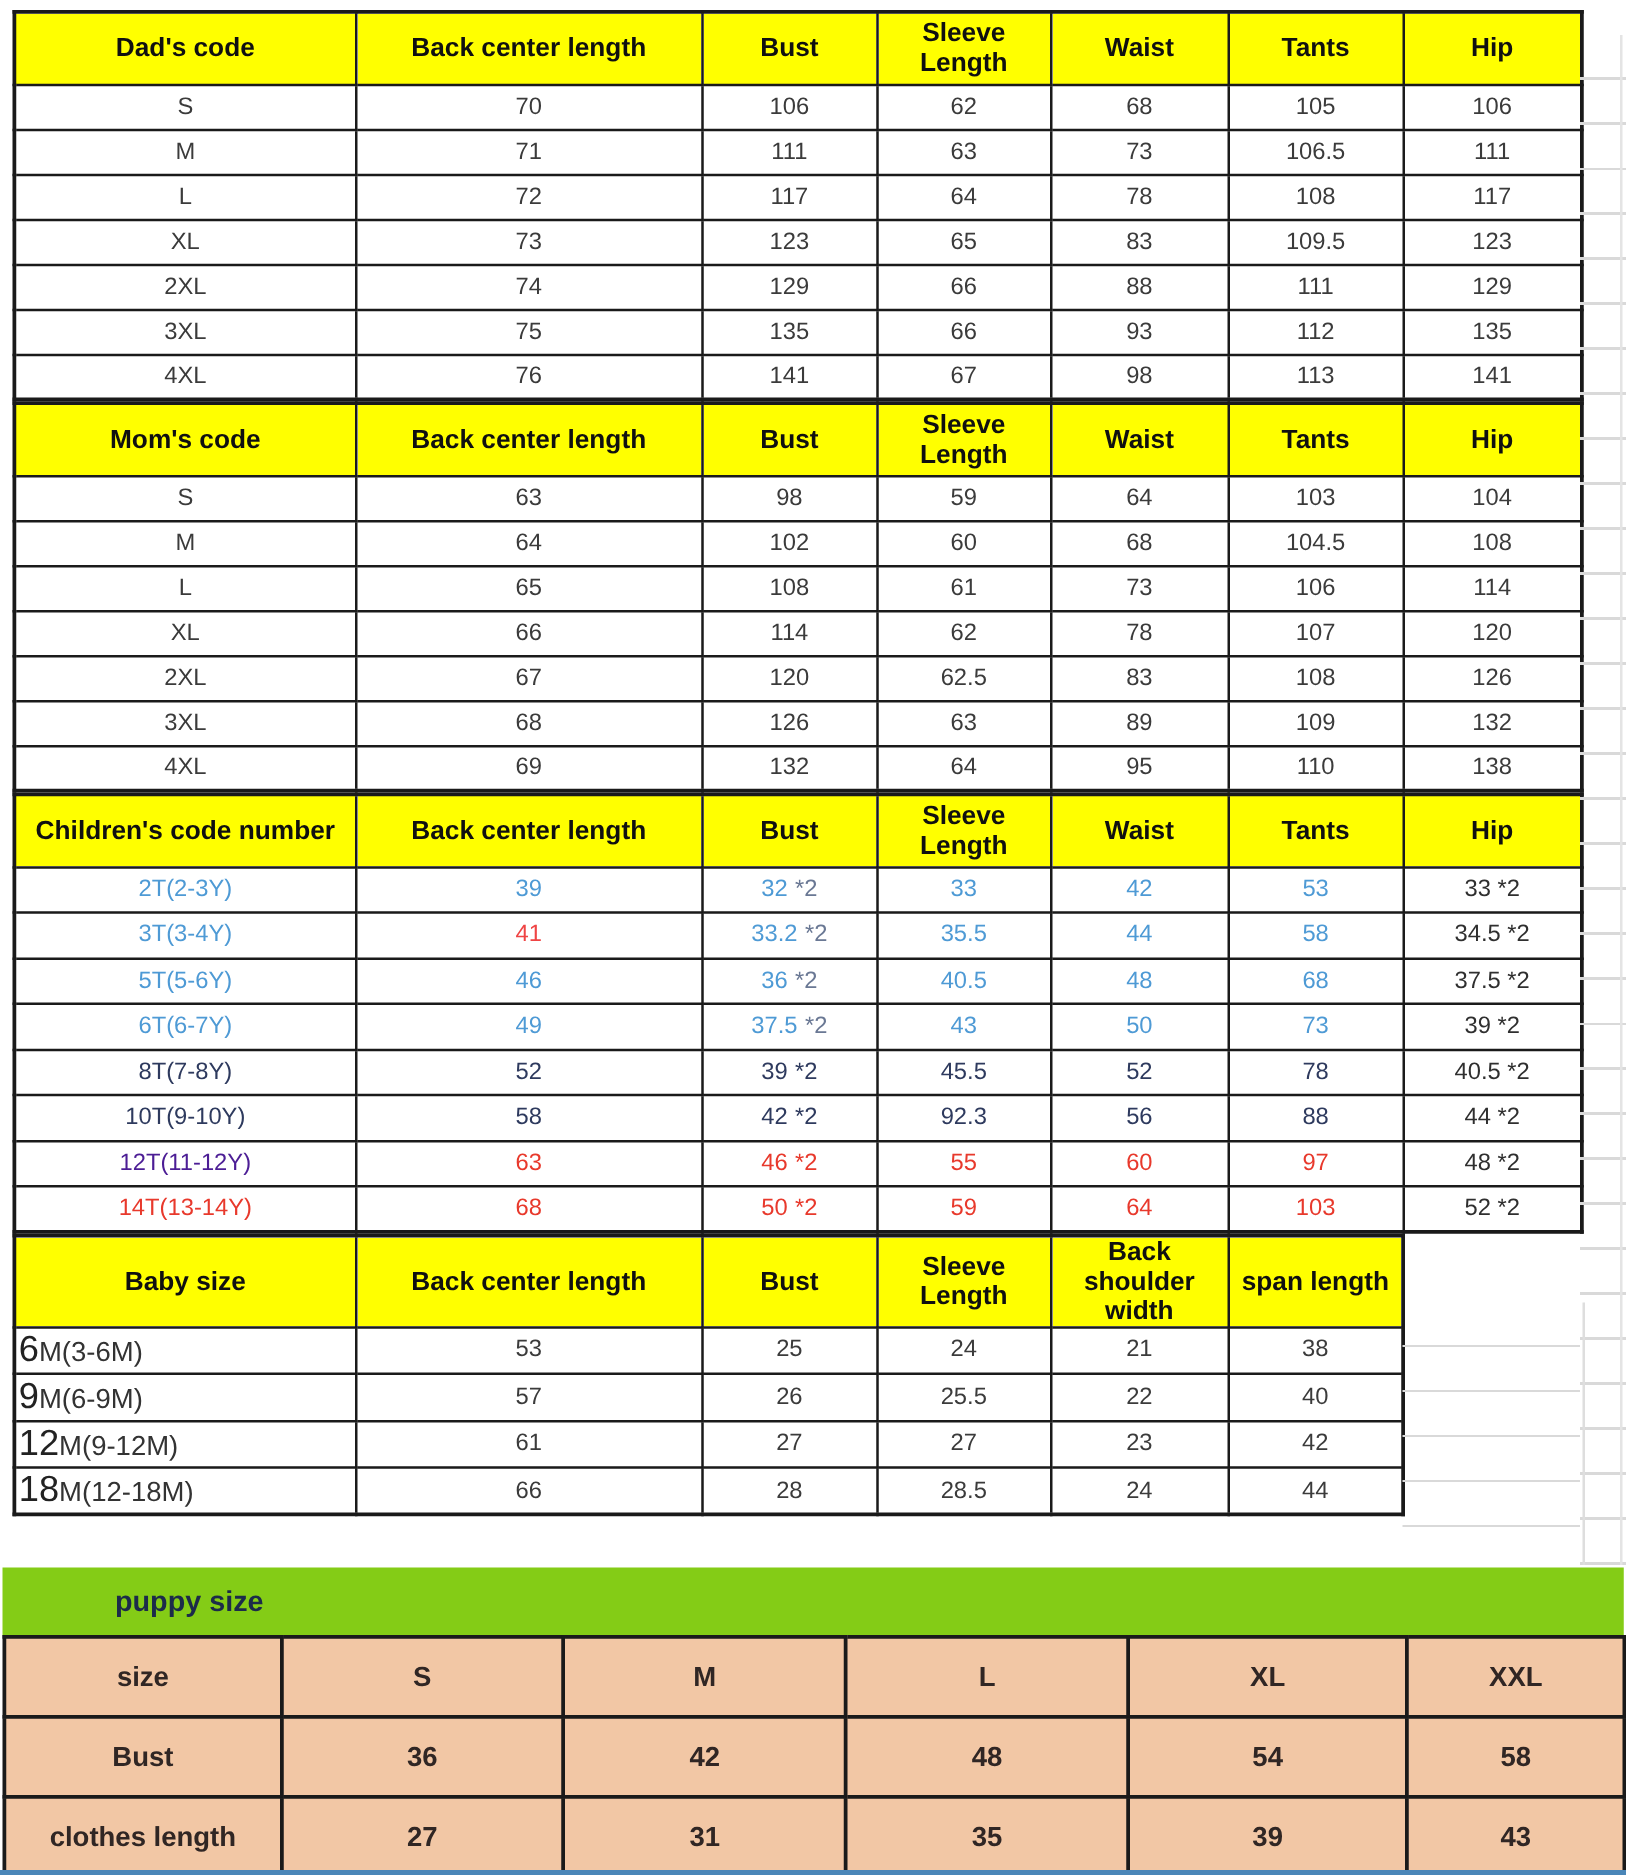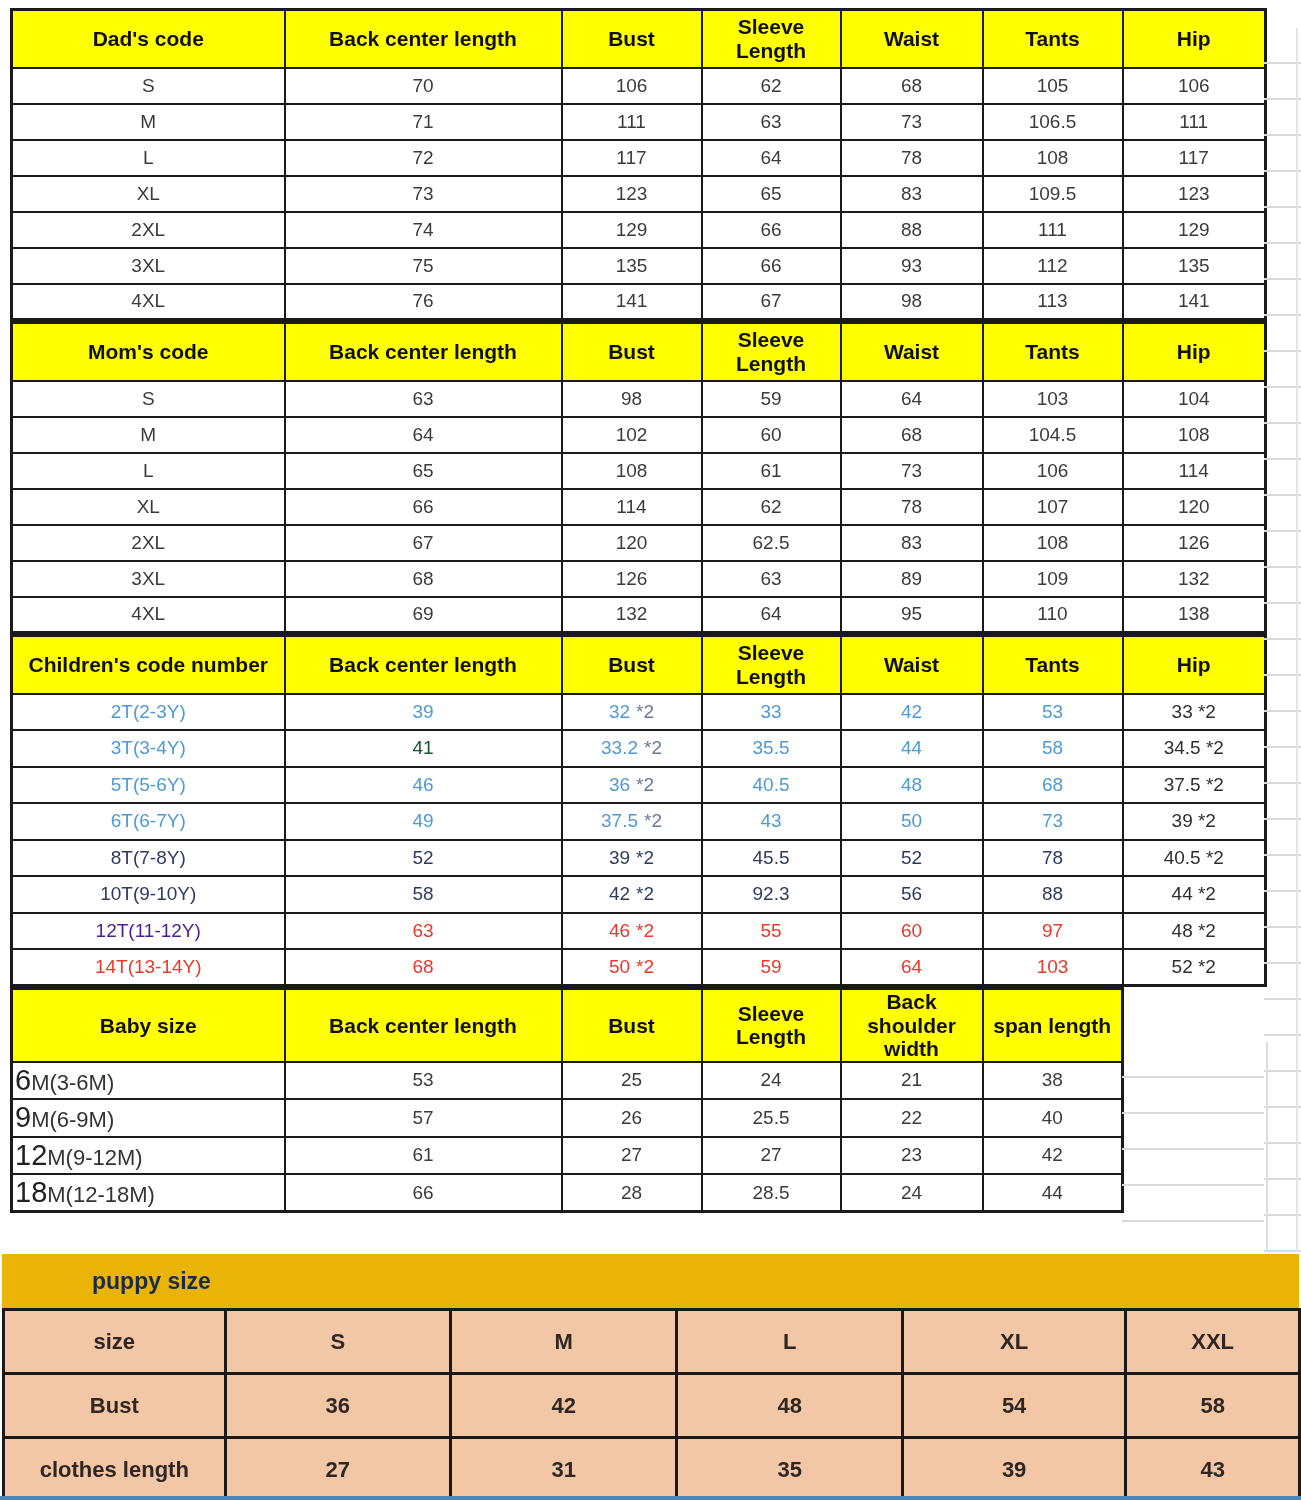--- a/index.html
+++ b/index.html
@@ -28,21 +28,21 @@
   .mult{margin-left:6px;}
   
   .faint-strip{
     position:absolute;
     background:repeating-linear-gradient(to bottom,transparent 0 34px,#d9d9d9 34px 36px);
   }
   .faint-vline{position:absolute;background:#dedede;width:2px;}
   
   #puppy-band{
     position:absolute;left:2px;top:1254px;width:1297px;height:54px;
-    background:#eab308;display:flex;align-items:center;
+    background:#84cc16;display:flex;align-items:center;
   }
   #puppy-band .band-label{
     padding-left:90px;font-size:23px;font-weight:600;color:#1c2b4a;
   }
   #puppy{position:absolute;left:2px;top:1308px;}
   #puppy td{
     background:#f2c7a5;border:3px solid #1a1a1a;text-align:center;vertical-align:middle;
     font-size:22px;font-weight:700;color:#302624;height:61px;padding:0;
   }
   #bottom-strip{position:absolute;left:0;top:1496px;width:1301px;height:4px;background:#4a86b8;}
@@ -254,21 +254,21 @@
           <td style="color: rgb(78, 154, 213);">2T(2-3Y)</td>
           <td style="color: rgb(78, 154, 213);">39</td>
           <td><span style="color: rgb(78, 154, 213);">32</span><span class="mult" style="color: rgb(106, 120, 148);">*2</span></td>
           <td style="color: rgb(78, 154, 213);">33</td>
           <td style="color: rgb(78, 154, 213);">42</td>
           <td style="color: rgb(78, 154, 213);">53</td>
           <td style="color: rgb(47, 47, 47);">33 *2</td>
         </tr>
         <tr>
           <td style="color: rgb(78, 154, 213);">3T(3-4Y)</td>
-          <td style="color: #14532d; margin-left: 20px;">41</td>
+          <td style="color: #ef4444; margin-left: 20px;">41</td>
           <td><span style="color: rgb(78, 154, 213);">33.2</span><span class="mult" style="color: rgb(106, 120, 148);">*2</span></td>
           <td style="color: rgb(78, 154, 213);">35.5</td>
           <td style="color: rgb(78, 154, 213);">44</td>
           <td style="color: rgb(78, 154, 213);">58</td>
           <td style="color: rgb(47, 47, 47);">34.5 *2</td>
         </tr>
         <tr>
           <td style="color: rgb(78, 154, 213);">5T(5-6Y)</td>
           <td style="color: rgb(78, 154, 213);">46</td>
           <td><span style="color: rgb(78, 154, 213);">36</span><span class="mult" style="color: rgb(106, 120, 148);">*2</span></td>

